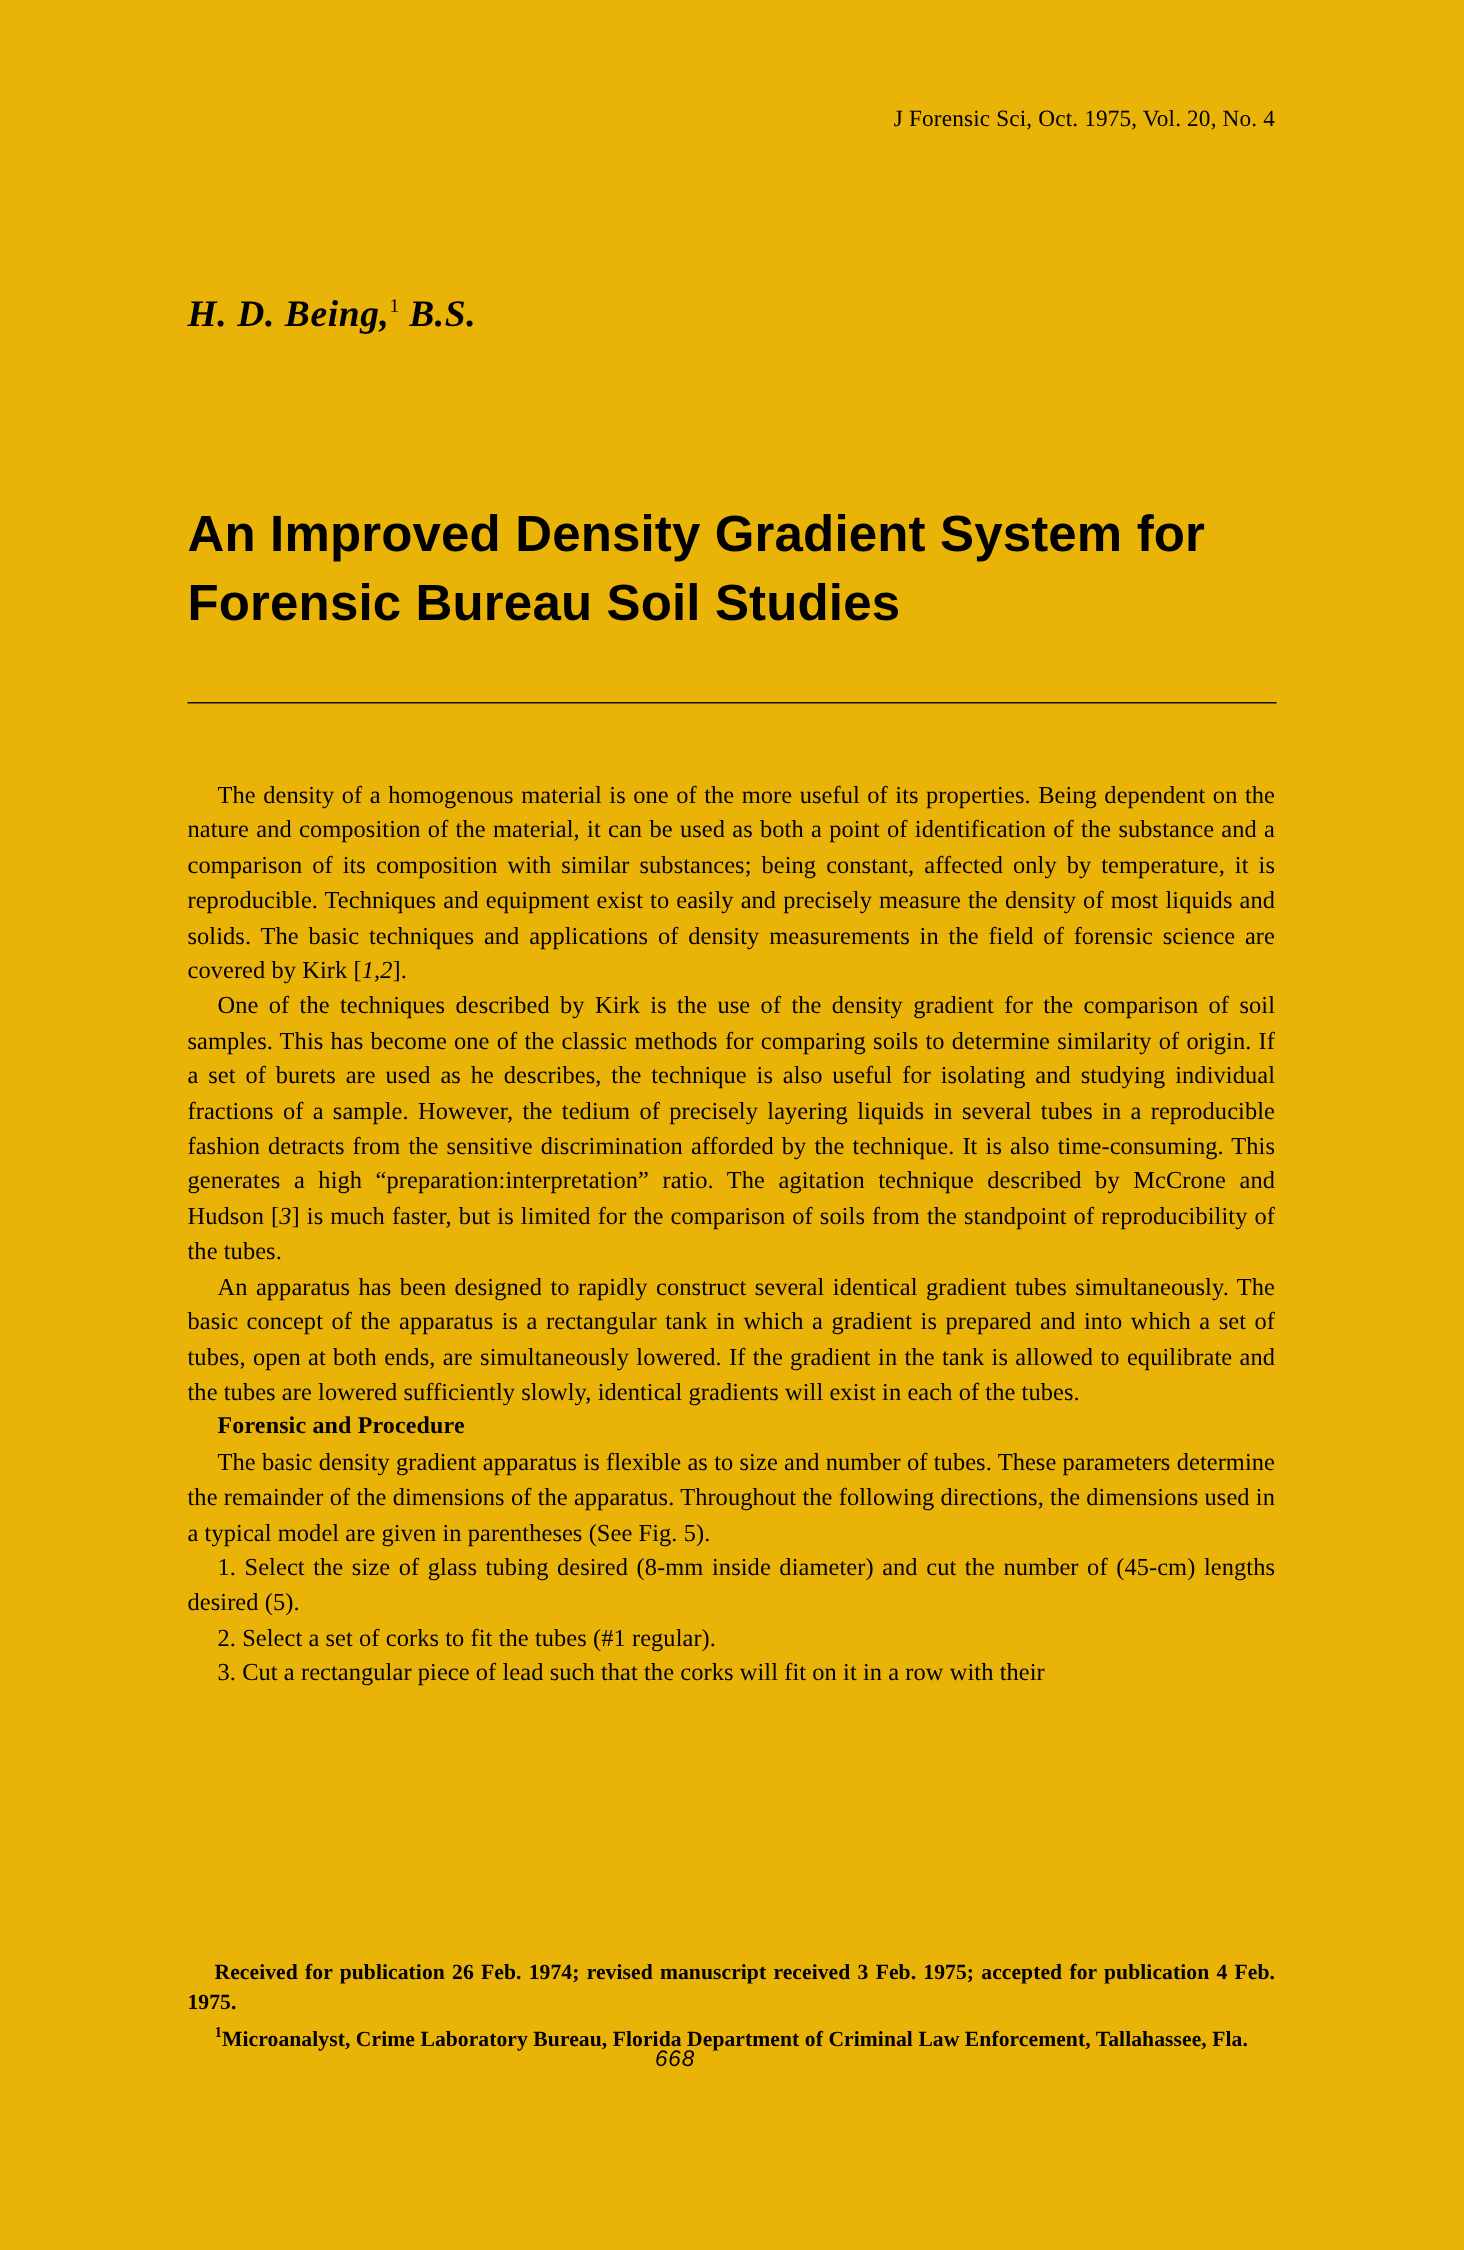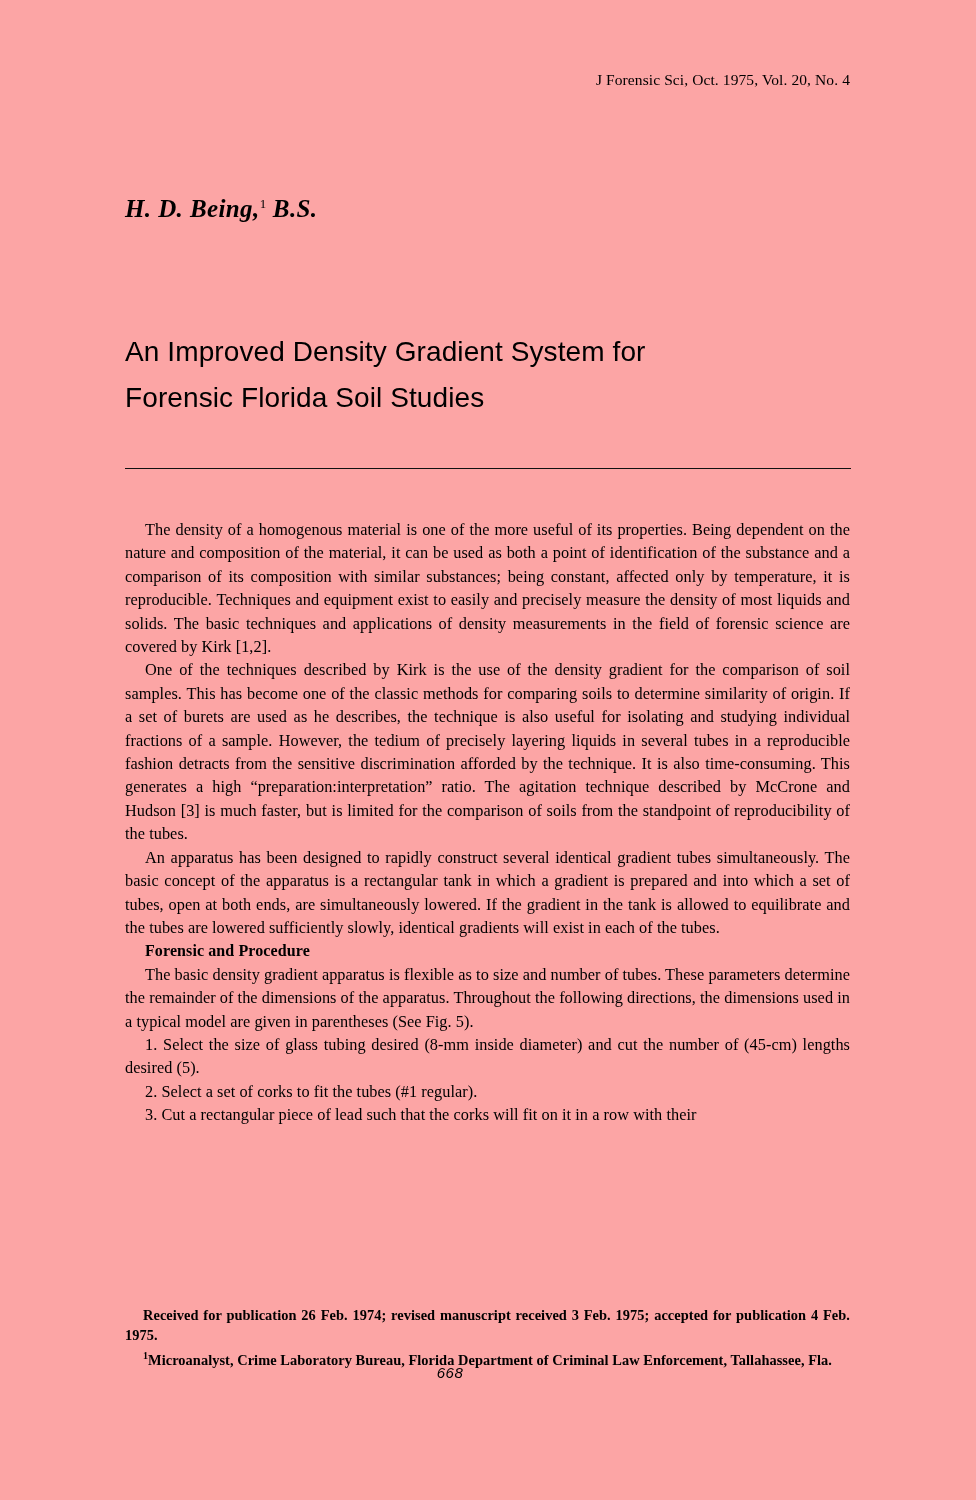--- a/index.html
+++ b/index.html
@@ -4,21 +4,21 @@
 <style>
   html, body {
     margin: 0;
     padding: 0;
     background: #ffffff;
   }
   .page {
     position: relative;
     width: 976px;
     height: 1500px;
-    background: #fca5a5;
+    background: #eab308;
     margin: 0 auto;
     overflow: hidden;
     font-family: "Liberation Serif", "DejaVu Serif", serif;
     color: #000000;
   }
   .col {
     position: absolute;
     left: 125px;
     width: 725px;
   }
@@ -47,23 +47,23 @@
     font-style: normal;
     font-weight: normal;
     vertical-align: super;
     letter-spacing: 0;
   }
 
   
   .title {
     top: 310px;
     font-family: "Liberation Sans", "DejaVu Sans", sans-serif;
-    font-size: 28px;
+    font-size: 34px;
     line-height: 46px;
-    font-weight: normal;
+    font-weight: bold;
     letter-spacing: 0.1px;
   }
   .title .tline { display: block; }
 
   
   .rule {
     position: absolute;
     left: 125px;
     width: 726px;
     top: 468px;
@@ -78,21 +78,21 @@
     line-height: 23.4px;
     text-align: justify;
     text-justify: inter-word;
     letter-spacing: 0.05px;
   }
   .body p {
     margin: 0;
     text-indent: 20px;
   }
   .body p.item { text-indent: 20px; }
-  .body .cite { }
+  .body .cite { font-style: italic; }
 
   .subhead {
     margin-top: 23.4px;
     margin-bottom: 0;
     font-size: 16px;
     line-height: 23.4px;
     font-weight: bold;
     text-indent: 0;
     text-align: left;
     letter-spacing: 0.1px;
@@ -138,21 +138,21 @@
 
   <div class="col running-head">J Forensic Sci, Oct. 1975, Vol. 20, No. 4</div>
 
   <div class="col byline">
     <span>H. D. Being,</span><span class="fn-marker">1</span>
     <span>B.S.</span>
   </div>
 
   <h1 class="col title">
     <span class="tline">An Improved Density Gradient System for</span>
-    <span class="tline">Forensic Florida Soil Studies</span>
+    <span class="tline">Forensic Bureau Soil Studies</span>
   </h1>
 
   <div class="rule"></div>
 
   <div class="col body">
 
     <p><span>The density of a homogenous material is one of the more useful of its properties. Being dependent on the nature and composition of the material, it can be used as both a point of identification of the substance and a comparison of its composition with similar substances; being constant, affected only by temperature, it is reproducible. Techniques and equipment exist to easily and precisely measure the density of most liquids and solids. The basic techniques and applications of density measurements in the field of forensic science are covered by Kirk [</span><span class="cite">1,2</span><span>].</span></p>
 
     <p><span>One of the techniques described by Kirk is the use of the density gradient for the comparison of soil samples. This has become one of the classic methods for comparing soils to determine similarity of origin. If a set of burets are used as he describes, the technique is also useful for isolating and studying individual fractions of a sample. However, the tedium of precisely layering liquids in several tubes in a reproducible fashion detracts from the sensitive discrimination afforded by the technique. It is also time-consuming. This generates a high “preparation:interpretation” ratio. The agitation technique described by McCrone and Hudson [</span><span class="cite">3</span><span>] is much faster, but is limited for the comparison of soils from the standpoint of reproducibility of the tubes.</span></p>
 

